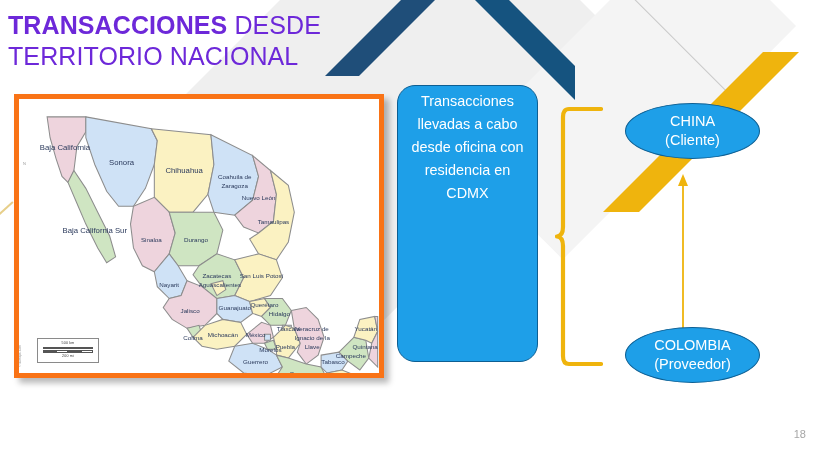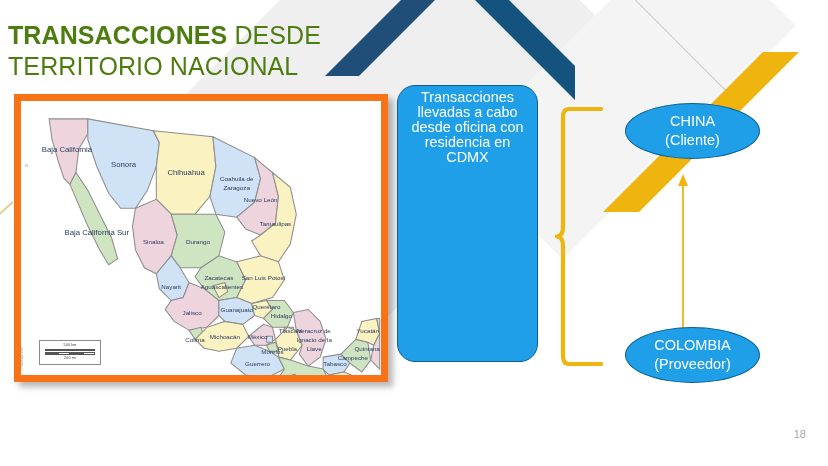--- a/index.html
+++ b/index.html
@@ -82,39 +82,39 @@
     height: 2px;
     background: #e7cf8a;
     transform: rotate(-42deg);
     transform-origin: top left;
   }
 
   
   #title {
     position: absolute;
     left: 8px;
-    top: 20px;
+    top: 10px;
     width: 470px;
-    color: #4d7c0f;
+    color: #6d28d9;
     font-size: 25px;
     line-height: 31px;
     letter-spacing: 0.1px;
   }
   #title .bold { font-weight: bold; }
   #title .light { font-weight: normal; }
 
   
   #map-panel {
     position: absolute;
     left: 14px;
     top: 94px;
     width: 360px;
     height: 274px;
     background: #ffffff;
-    border: 7px solid #f97316;
+    border: 5px solid #f97316;
     box-shadow: 5px 5px 6px rgba(0,0,0,0.28);
     overflow: hidden;
   }
   #map-svg { display: block; width: 360px; height: 274px; }
   .st-lbl {
     font-family: "Liberation Sans", sans-serif;
     font-size: 2.6px;
     fill: #2b3a5c;
     text-anchor: middle;
   }
@@ -166,21 +166,21 @@
     left: 397px;
     top: 85px;
     width: 141px;
     height: 277px;
     background: #1E9FE8;
     border: 1px solid #0d5f93;
     border-radius: 18px;
     box-sizing: border-box;
     color: #ffffff;
     font-size: 14.4px;
-    line-height: 15px;
+    line-height: 23px;
     text-align: center;
     padding: 4px 5px 0 5px;
     overflow: hidden;
   }
   #callout p { margin: 0; }
   #callout .gap { height: 22px; }
 
   
   .ellipse {
     position: absolute;

